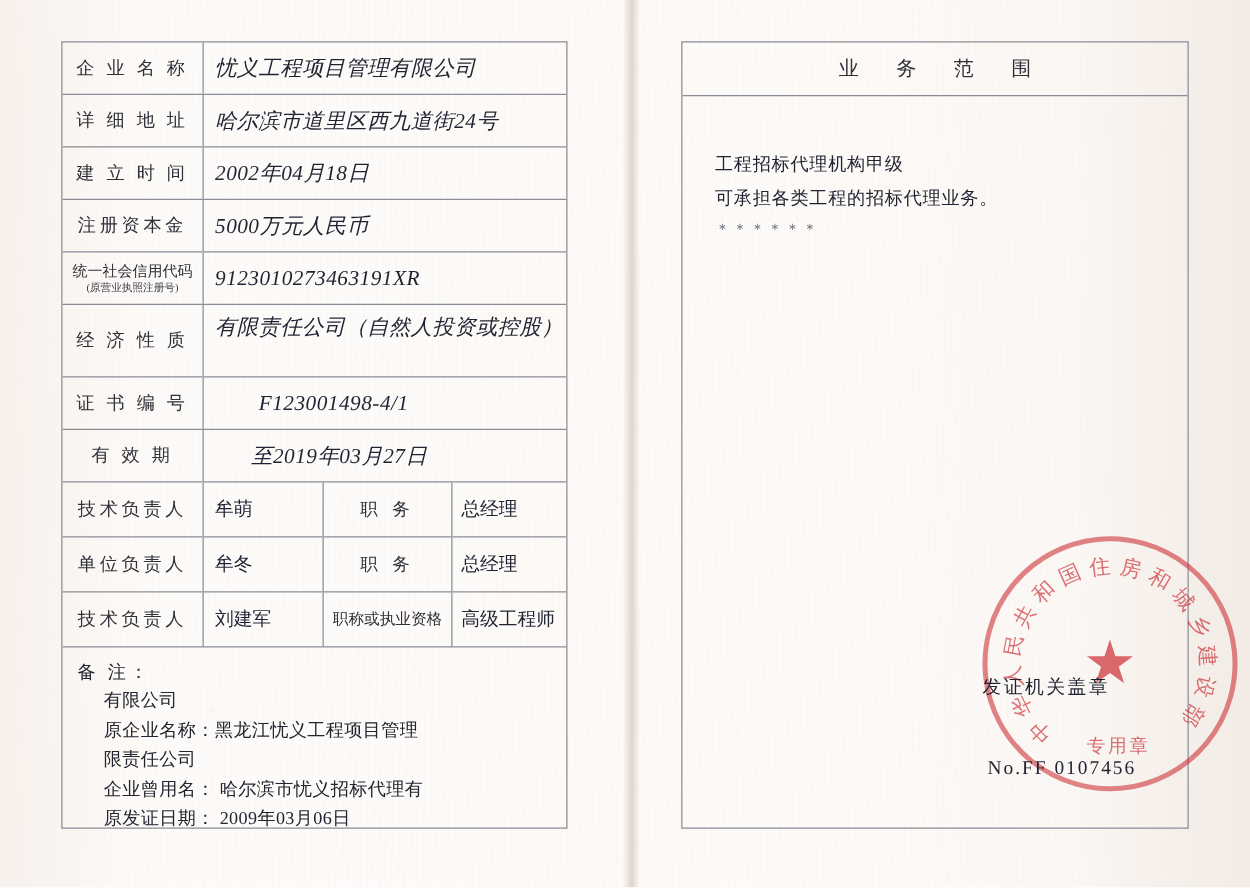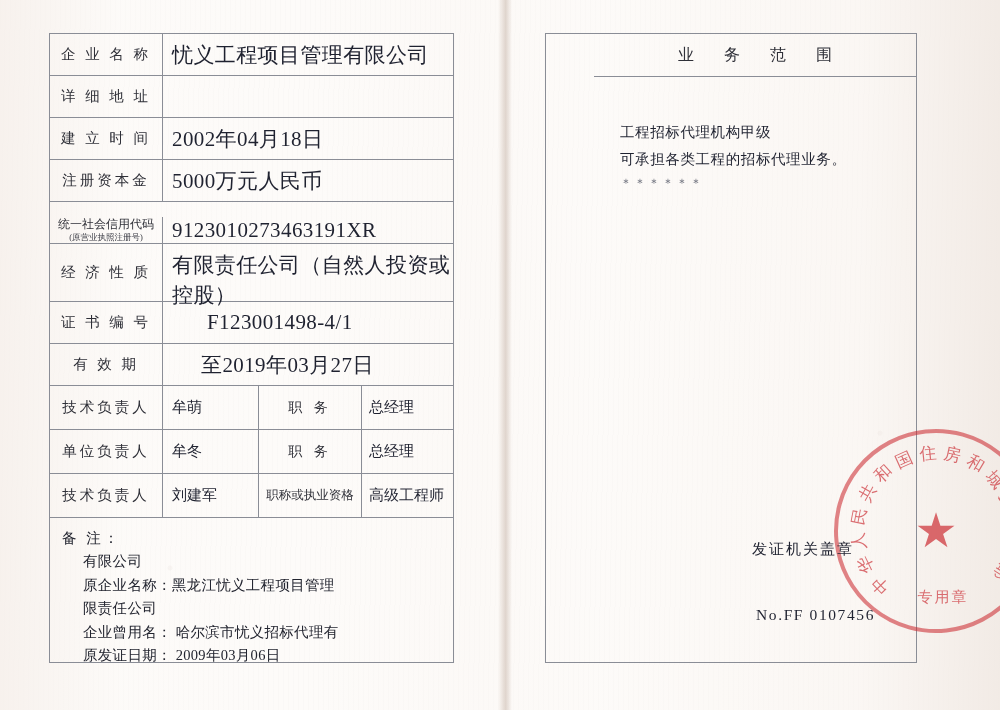--- a/index.html
+++ b/index.html
@@ -57,32 +57,33 @@
     color: #2f3038;
     padding: 0 3px;
     text-align: center;
   }
   .lbl.small { font-size: 12px; letter-spacing: 0px; line-height: 1.25; flex-direction: column; }
   .lbl.small .sub { font-size: 8.5px; letter-spacing: 0px; color: #3a3b44; }
   .val {
     flex: 1;
     display: flex;
     align-items: center;
-    font-size: 21px;
+    font-size: 17px;
     color: #1f2230;
     padding-left: 9px;
     letter-spacing: 0.4px;
+    font-style: italic;
   }
   .val.wrap { align-items: flex-start; padding-top: 6px; line-height: 1.45; }
 
   .r1 { height: 42px; }
   .r2 { height: 42px; }
   .r3 { height: 42px; }
   .r4 { height: 42px; }
-  .r5 { height: 42px; align-items: flex-end; }
+  .r5 { height: 42px; }
   .r6 { height: 58px; }
   .r7 { height: 42px; gap: 35px; }
   .r8 { height: 42px; gap: 29px; }
   .r9 { height: 44px; }
   .r10{ height: 44px; }
   .r11{ height: 44px; }
   .r12{ flex: 1; }
 
   .mid-lbl {
     width: 104px;
@@ -112,24 +113,23 @@
     line-height: 1.62;
     letter-spacing: 0.3px;
   }
   #remarks .rm-title { letter-spacing: 3px; }
   #remarks .rm-body { padding-left: 21px; }
 
   
   #right-card {
     position: absolute;
     left: 545px; top: 33px;
-    width: 372px; height: 630px;
+    width: 406px; height: 630px;
     border: 1px solid #8a8d96;
     box-sizing: border-box;
-    padding-left: 48px;
   }
   #right-head {
     height: 42px;
     border-bottom: 1px solid #8a8d96;
     display: flex; align-items: center; justify-content: center;
     font-size: 16px;
     letter-spacing: 13px;
     text-indent: 13px;
     color: #2f3038;
   }
@@ -231,20 +231,21 @@
 
   <div id="left-card">
 
     <div class="row r1">
       <div class="lbl">企 业 名 称</div>
       <div class="val">忧义工程项目管理有限公司</div>
     </div>
 
     <div class="row r2">
       <div class="lbl">详 细 地 址</div>
+      <div class="val">哈尔滨市道里区西九道街24号</div>
     </div>
 
     <div class="row r3">
       <div class="lbl">建 立 时 间</div>
       <div class="val">2002年04月18日</div>
     </div>
 
     <div class="row r4">
       <div class="lbl">注册资本金</div>
       <div class="val">5000万元人民币</div>

